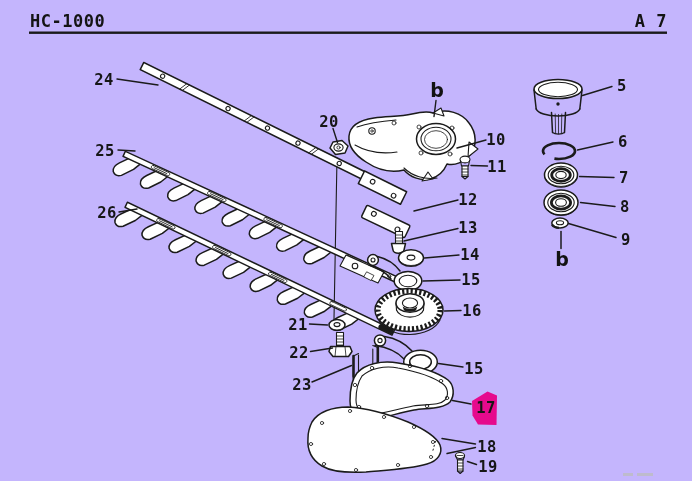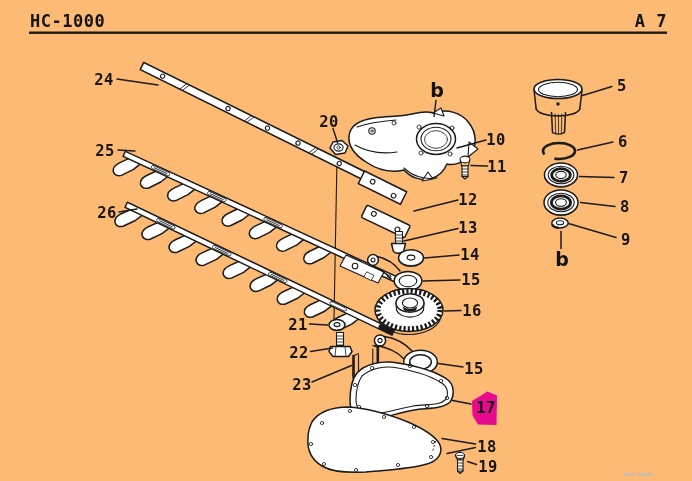--- a/index.html
+++ b/index.html
@@ -1,16 +1,16 @@
 <!DOCTYPE html>
 <html><head>
 <meta charset="utf-8">
 <style>
   html,body{margin:0;padding:0;background:#ffffff;}
-  .page{position:relative;width:692px;height:481px;background:#fdba74;overflow:hidden;}
+  .page{position:relative;width:692px;height:481px;background:#c4b5fd;overflow:hidden;}
   svg{display:block;}
   .hdr{font:700 17px "DejaVu Sans Mono", monospace; fill:#141414; letter-spacing:0.5px;}
   .callout{font:700 15.5px "DejaVu Sans Mono", monospace; fill:#161616; letter-spacing:0.5px; text-anchor:middle;}
   .b-label{font:700 19px "DejaVu Sans", sans-serif; fill:#121212; text-anchor:middle;}
   .ink{fill:none;stroke:#1b1b1b;stroke-width:1.5;stroke-linecap:round;stroke-linejoin:round;}
   .inkf{fill:#ffffff;stroke:#1b1b1b;stroke-width:1.5;stroke-linecap:round;stroke-linejoin:round;}
   .thin{stroke-width:1.1;}
   .hair{stroke-width:0.8;}
   .leader{fill:none;stroke:#1b1b1b;stroke-width:1.4;stroke-linecap:round;}
 </style>

